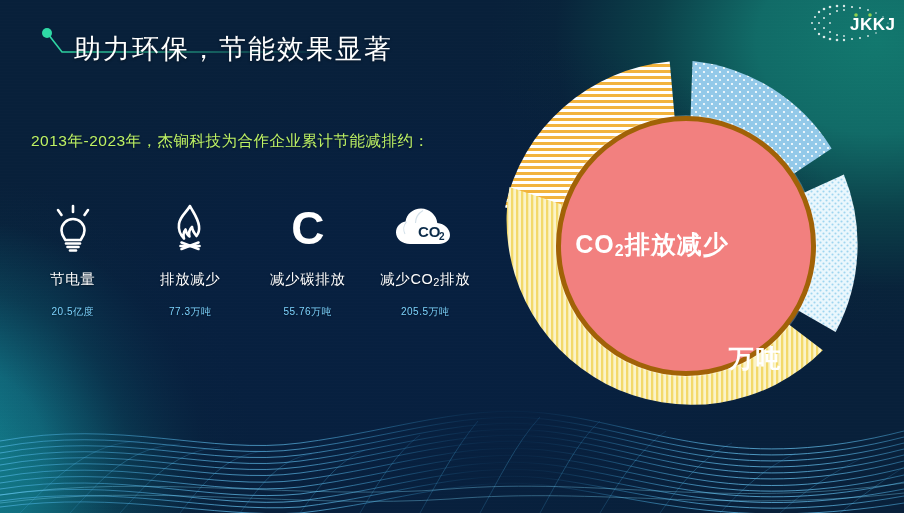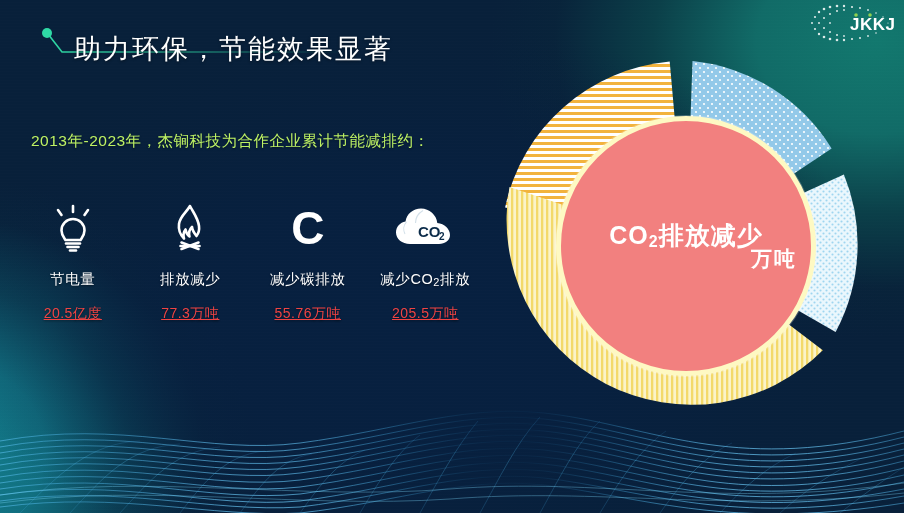--- a/index.html
+++ b/index.html
@@ -72,47 +72,46 @@
   .stat-icon .glyph-c{
     font-size:46px;font-weight:700;color:#fff;line-height:1;
     font-family:"Liberation Sans",sans-serif;
   }
   .stat-label{
     color:#ffffff;font-size:14.5px;letter-spacing:.6px;margin-bottom:16px;
     text-shadow:0 1px 2px rgba(0,0,0,.45);white-space:nowrap;
   }
   .stat-label .sub{font-size:11px;vertical-align:-2px;}
   .stat-value{
-    color:#ef4444;font-size:14px;letter-spacing:.5px;white-space:nowrap;
+    color:#7dd3fc;font-size:10px;letter-spacing:.5px;white-space:nowrap;
     text-shadow:0 1px 2px rgba(0,0,0,.45);
-    text-decoration:underline;
   }
   
   .donut{
     position:absolute;left:486px;top:46px;width:400px;height:400px;
   }
   .donut svg{display:block;}
   .donut-center{
     position:absolute;left:50%;top:50%;transform:translate(-50%,-50%);
     width:260px;height:260px;border-radius:50%;
     background:#f2807f;
-    border:5px solid #fef9c3;
-    display:flex;flex-direction:column;align-items:center;justify-content:center;
+    border:5px solid #a16207;
+    display:flex;flex-direction:row;align-items:center;justify-content:center;
     box-shadow:0 0 0 1px rgba(255,255,255,.25);
   }
   .dc-title{
     color:#ffffff;font-size:25px;font-weight:700;letter-spacing:1px;line-height:1;
     margin-bottom:2px;
   }
   .dc-title .sub{font-size:16px;vertical-align:-3px;}
   .dc-number{
     color:#ffffff;font-size:62px;font-weight:700;line-height:1;letter-spacing:1px;
   }
   .dc-unit{
-    color:#ffffff;font-size:21px;font-weight:700;letter-spacing:2px;line-height:1;
+    color:#ffffff;font-size:25px;font-weight:700;letter-spacing:2px;line-height:1;
     align-self:flex-end;margin-right:14px;margin-top:-4px;
   }
 </style>
 </head>
 <body>
 
 <div class="slide">
 
   <div class="bg-base"></div>
   <div class="bg-teal-right"></div>

